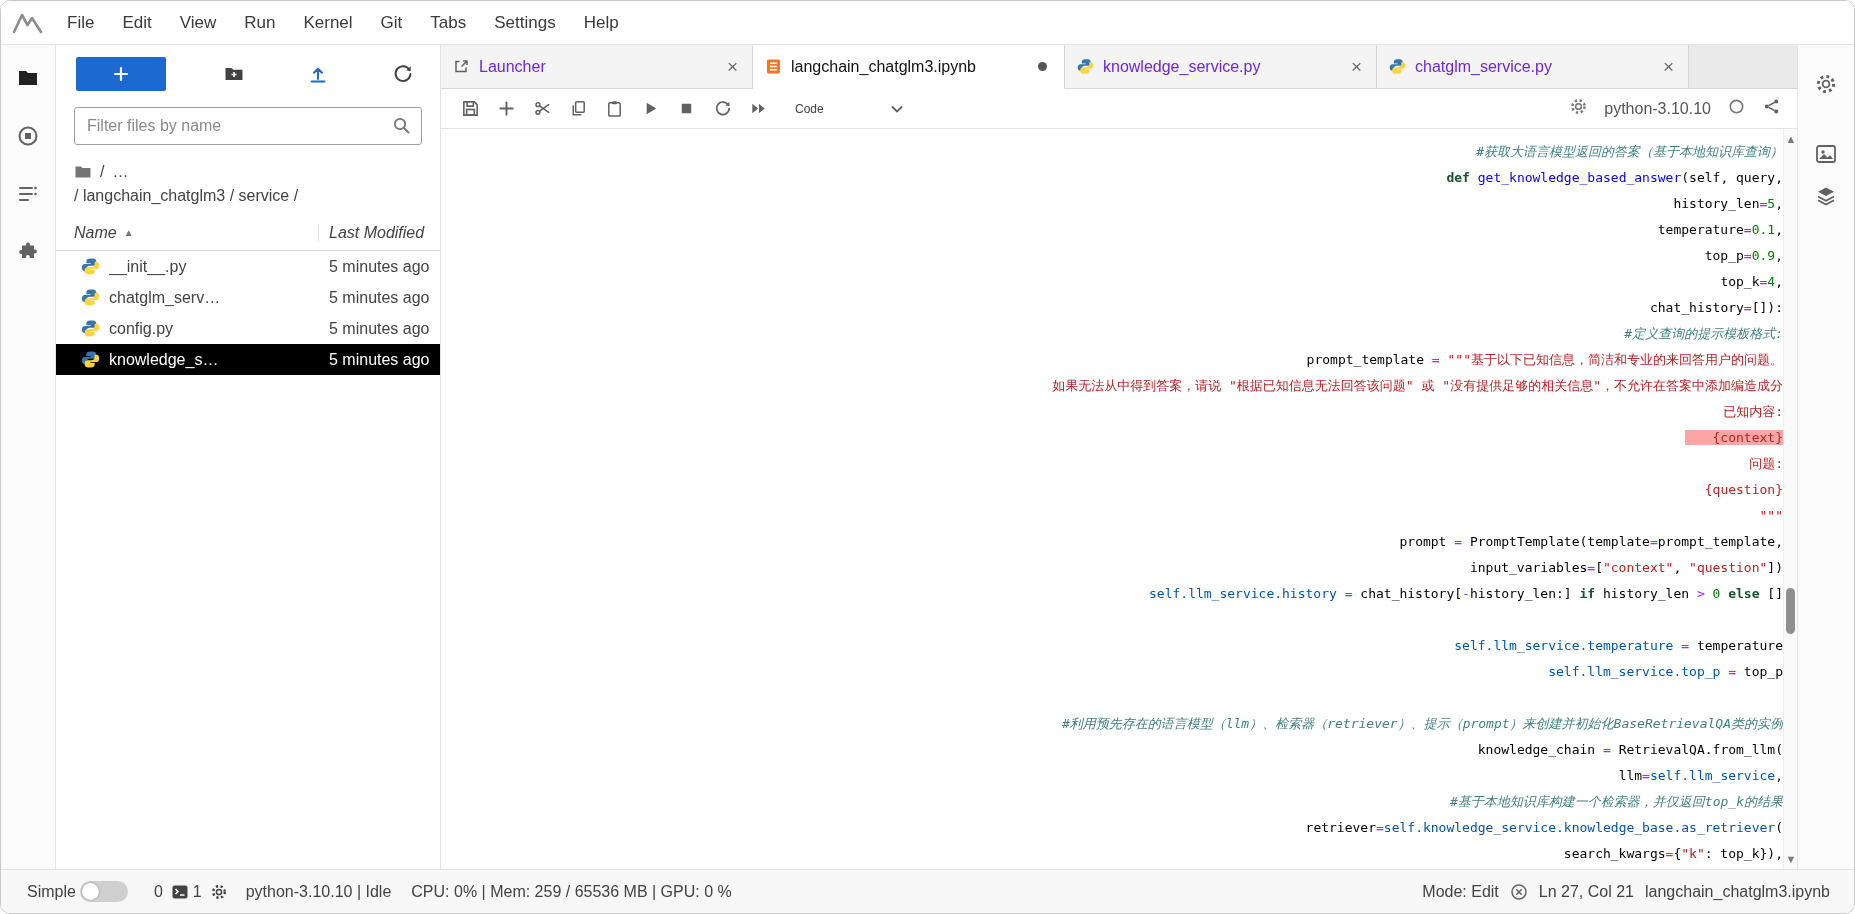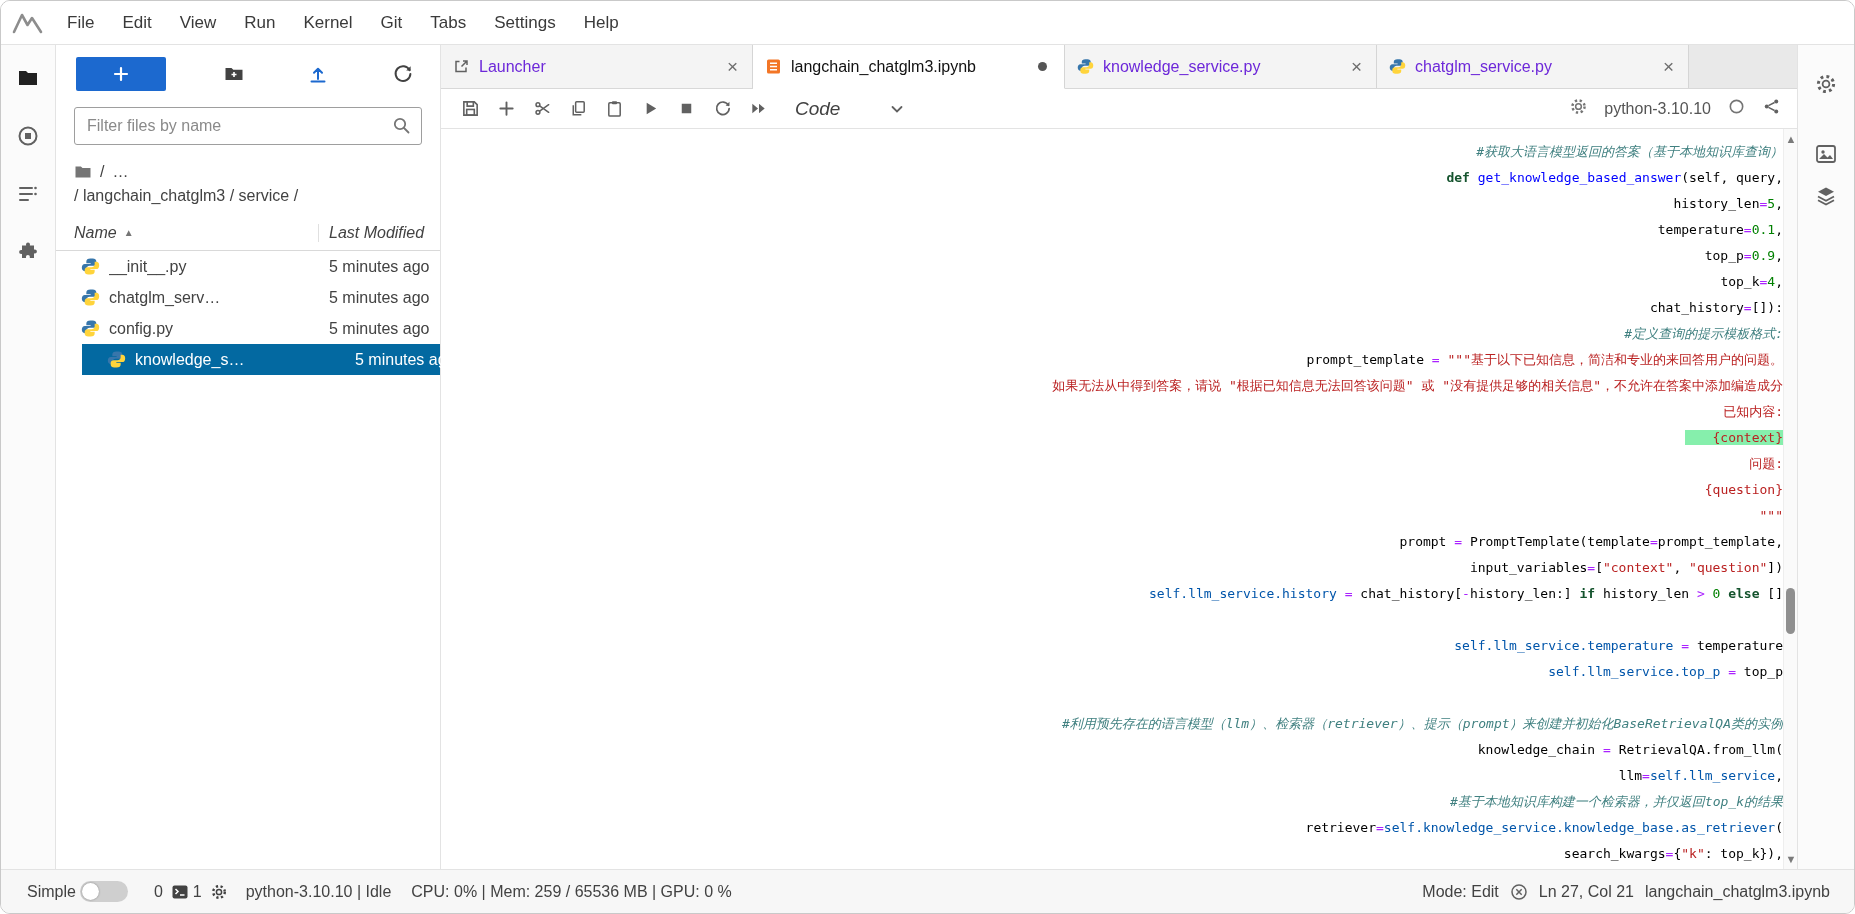--- a/index.html
+++ b/index.html
@@ -45,59 +45,59 @@
   .fb-head { display:flex; align-items:center; height:36px; border-bottom:1px solid #d9d9d9; margin-top:6px; font-size:16px; color:#424242;font-style:italic; }
   .fb-h-name { padding-left:18px; display:flex; align-items:center; gap:7px; flex:0 0 262px; }
   .sort-caret { font-size:10px; color:#757575; }
   .fb-h-mod { border-left:1px solid #e0e0e0; padding-left:10px; flex:1; }
   .fb-list { list-style:none; }
   .fb-row { display:flex; align-items:center; height:31px; font-size:16px; color:#424242; cursor:default; }
   .fb-ic { width:19px; height:19px; margin-left:25px; margin-right:9px; flex:0 0 auto; }
   .fb-ic svg { width:19px; height:19px; display:block; }
   .fb-name { flex:0 0 175px; white-space:nowrap; overflow:hidden; }
   .fb-mod { padding-left:45px; white-space:nowrap; }
-  .fb-row.selected { background:#0369a1;margin-left:26px; }
+  .fb-row.selected { background:#000000; }
   .fb-row.selected .fb-name, .fb-row.selected .fb-mod { color:#fff; }
 
   
   .main { flex:1 1 auto; display:flex; flex-direction:column; min-width:0; background:#fff; }
   .tabbar { height:44px; flex:0 0 44px; background:#e9e9e9; display:flex; align-items:stretch; border-bottom:1px solid #d8d8d8; }
   .tab { width:312px; flex:0 0 312px; display:flex; align-items:center; padding:0 10px 0 12px; background:#f4f4f4; border-right:1px solid #d5d5d5; cursor:default; }
   .tab.active { background:#fff; border-bottom:1px solid #fff; margin-bottom:-1px; }
   .tab-ic { width:17px; height:17px; margin-right:9px; flex:0 0 auto; }
   .tab-ic svg { width:17px; height:17px; display:block; }
   .tab-label { flex:1 1 auto; font-size:16px; color:#6d28d9; white-space:nowrap; overflow:hidden; text-overflow:ellipsis; }
   .tab.active .tab-label { color:#111; }
   .tab-close { font-size:19px; color:#6e6e6e; padding:0 4px; cursor:pointer; }
   .tab-dirty { width:9px; height:9px; border-radius:50%; background:#555; margin:0 7px; cursor:pointer; }
 
   
   .nbtoolbar { height:40px; flex:0 0 40px; display:flex; align-items:center; border-bottom:1px solid #e3e3e3; padding:0 16px 0 14px; background:#fff; }
   .nb-btn { width:30px; height:28px; display:flex; align-items:center; justify-content:center; margin-right:6px; background:none; border:none; cursor:pointer; }
   .nb-btn svg { width:19px; height:19px; }
   .celltype { display:flex; align-items:center; margin-left:16px; width:110px; justify-content:space-between; cursor:pointer; }
-  .celltype-label { font-size:19px; color:#424242;font-style:italic; }
+  .celltype-label { font-size:12px; color:#424242; }
   .celltype svg { width:16px; height:16px; }
   .nb-right { margin-left:auto; display:flex; align-items:center; gap:16px; }
   .kernel-name { font-size:16px; color:#555; }
   .nb-right svg { width:19px; height:19px; }
 
   
   .editor-wrap { flex:1 1 auto; position:relative; min-height:0; overflow:hidden; background:#fff; }
   .code { position:absolute; inset:0 14px 0 0; padding:10px 0 0 157px; font-family:"DejaVu Sans Mono", monospace; font-size:13px; line-height:26px; white-space:pre; overflow:hidden;text-align:right; }
   .code-line { height:26px; }
   .tk-v { color:#000; }
   .tk-c { color:#408080; font-style:italic; }
   .tk-k { color:#14532d; font-weight:bold; }
   .tk-d { color:#0000ff; }
   .tk-s { color:#ba2121; }
   .tk-n { color:#008000; }
   .tk-o { color:#aa22ff; }
   .tk-p { color:#0055aa; }
-  .tk-hl { background:#86efac;padding-left:28px; }
+  .tk-hl { background:#fca5a5;padding-left:28px; }
   .scrollbar { position:absolute; top:0; right:0; bottom:0; width:14px; background:#fafafa; border-left:1px solid #eee; }
   .sb-arrow { position:absolute; left:0; width:14px; height:16px; display:flex; align-items:center; justify-content:center; color:#7a7a7a; font-size:11px; cursor:pointer; }
   .sb-up { top:2px; } .sb-down { bottom:2px; }
   .sb-thumb { position:absolute; left:2px; width:9px; height:46px; top:62%; background:#8f8f8f; border-radius:5px; cursor:pointer; }
 
   
   .rightbar { width:57px; flex:0 0 57px; border-left:1px solid #e3e3e3; background:#fbfbfb; display:flex; flex-direction:column; align-items:center; padding-top:24px; }
   .rightbar .abtn { width:30px; height:30px; display:flex; align-items:center; justify-content:center; }
   .rightbar svg { width:24px; height:24px; }
   .rb-gap { height:40px; }

